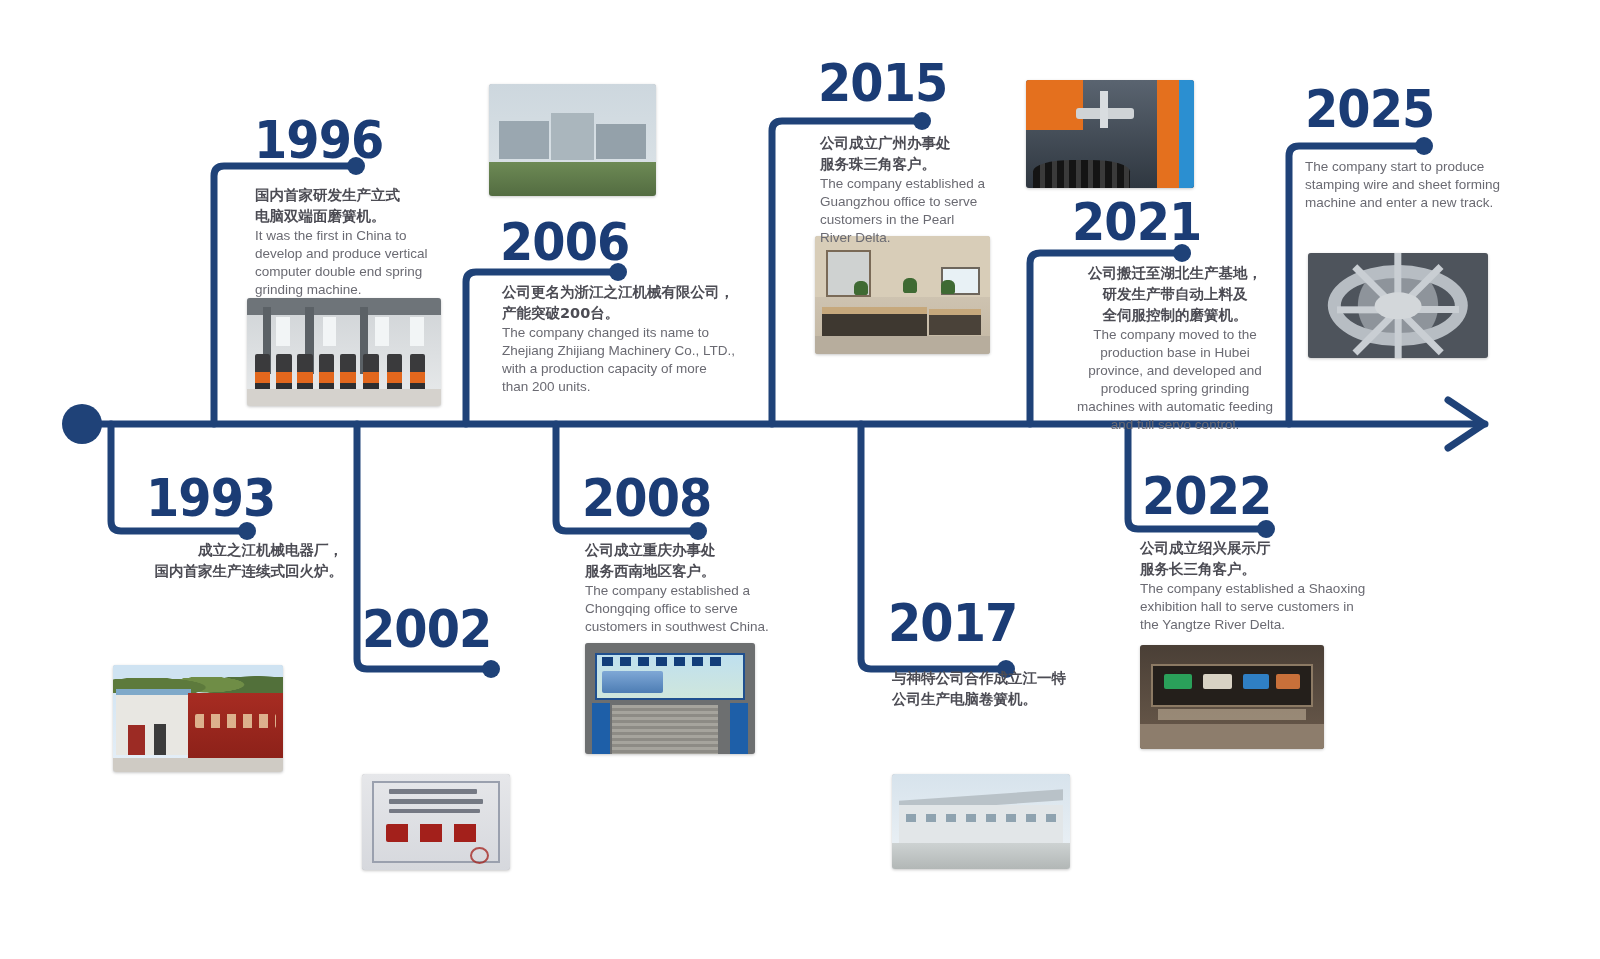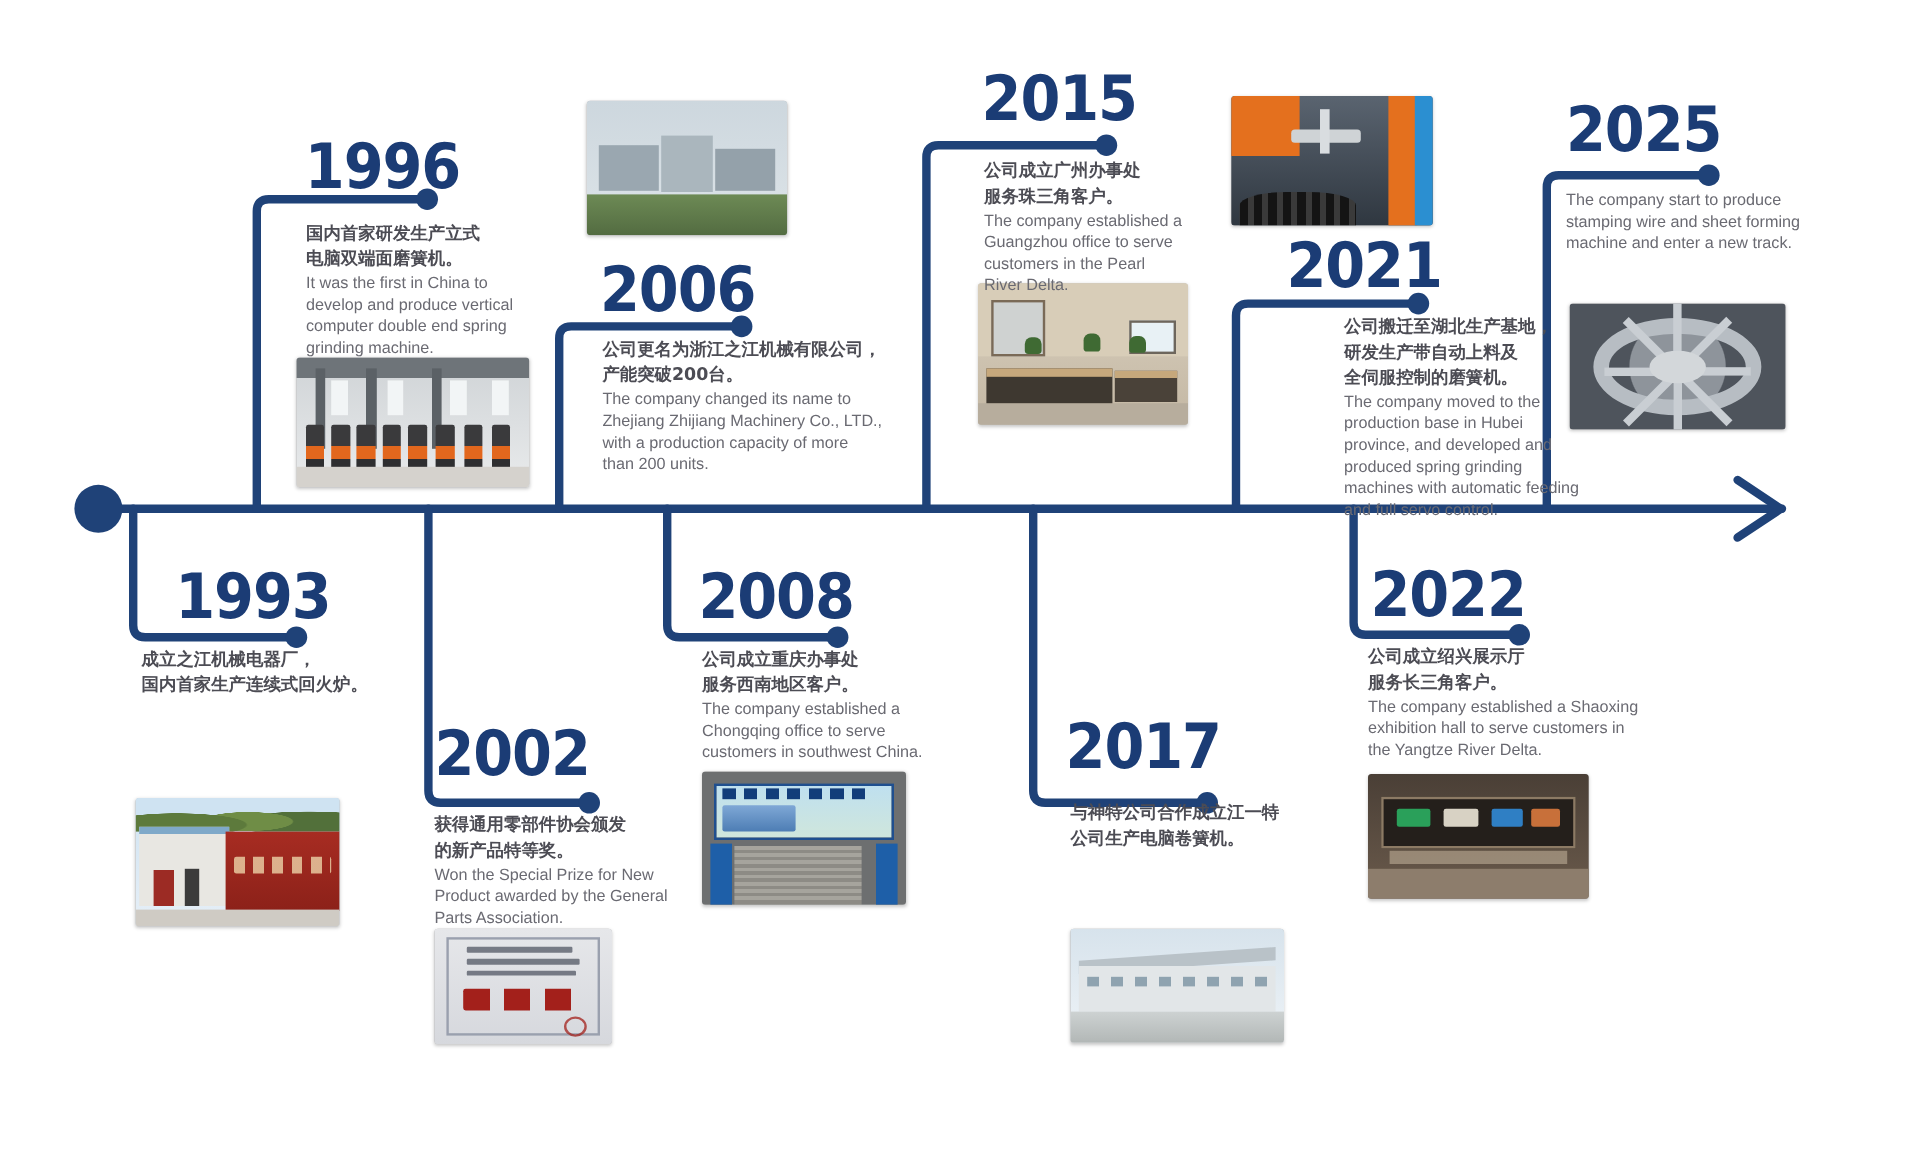--- a/index.html
+++ b/index.html
@@ -363,50 +363,43 @@
 
   <div class="entry" style="left:820px; top:133px; width:190px;">
     <div class="cn">公司成立广州办事处
 服务珠三角客户。</div>
     <div class="en">The company established a
 Guangzhou office to serve
 customers in the Pearl
 River Delta.</div>
   </div>
 
-  <div class="entry" style="left:1120px; top:263px; width:218px;">
+  <div class="entry" style="left:1066px; top:263px; width:218px;text-align:center;">
     <div class="cn">公司搬迁至湖北生产基地，
 研发生产带自动上料及
 全伺服控制的磨簧机。</div>
     <div class="en">The company moved to the
 production base in Hubei
 province, and developed and
 produced spring grinding
 machines with automatic feeding
 and full servo control.</div>
   </div>
 
   <div class="entry" style="left:1305px; top:158px; width:215px;">
     <div class="en">The company start to produce
 stamping wire and sheet forming
 machine and enter a new track.</div>
   </div>
 
-  <div class="entry" style="left:118px; top:540px; width:210px;">
+  <div class="entry" style="left:133px; top:540px; width:210px;text-align:right;">
     <div class="cn">成立之江机械电器厂，
 国内首家生产连续式回火炉。</div>
   </div>
 
-  <div class="entry" style="left:362px; top:678px; width:215px;">
-    <div class="cn">获得通用零部件协会颁发
-的新产品特等奖。</div>
-    <div class="en">Won the Special Prize for New
-Product awarded by the General
-Parts Association.</div>
-  </div>
 
   <div class="entry" style="left:585px; top:540px; width:205px;">
     <div class="cn">公司成立重庆办事处
 服务西南地区客户。</div>
     <div class="en">The company established a
 Chongqing office to serve
 customers in southwest China.</div>
   </div>
 
   <div class="entry" style="left:892px; top:668px; width:195px;">

